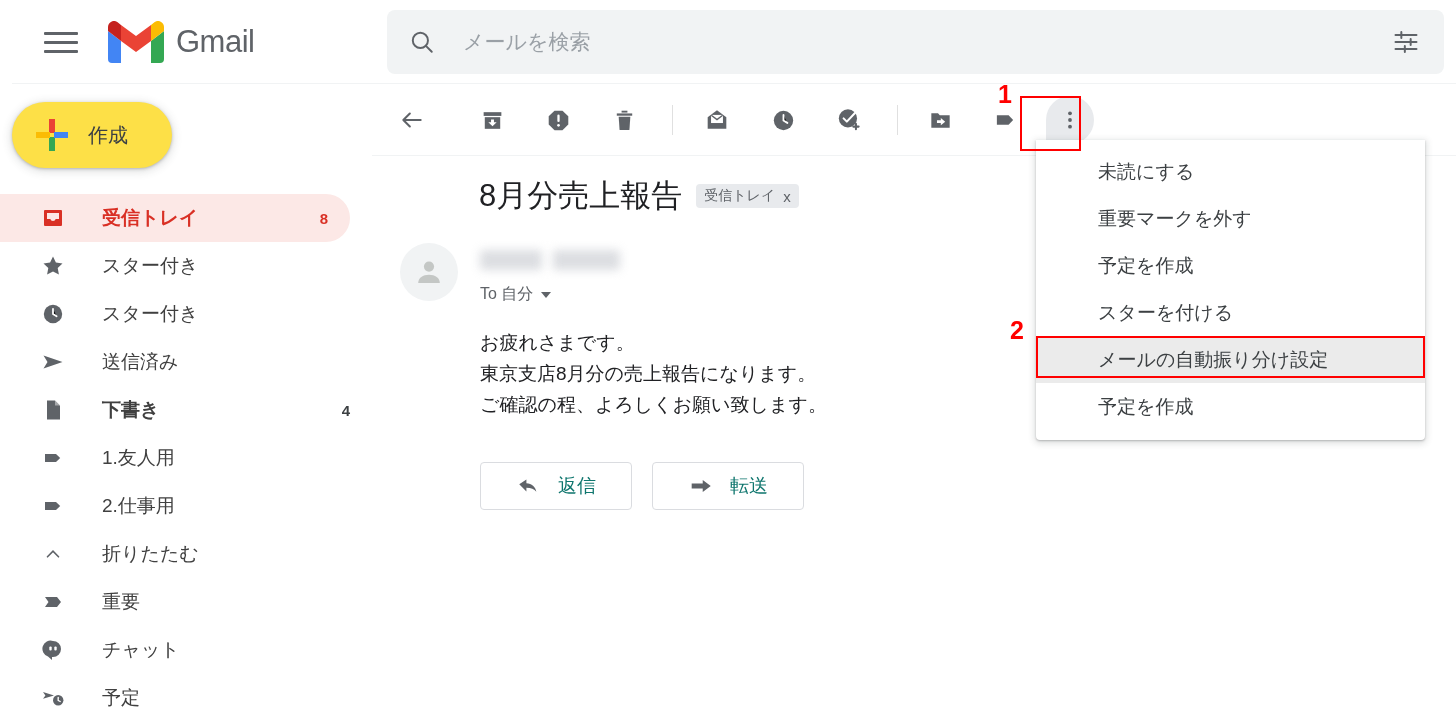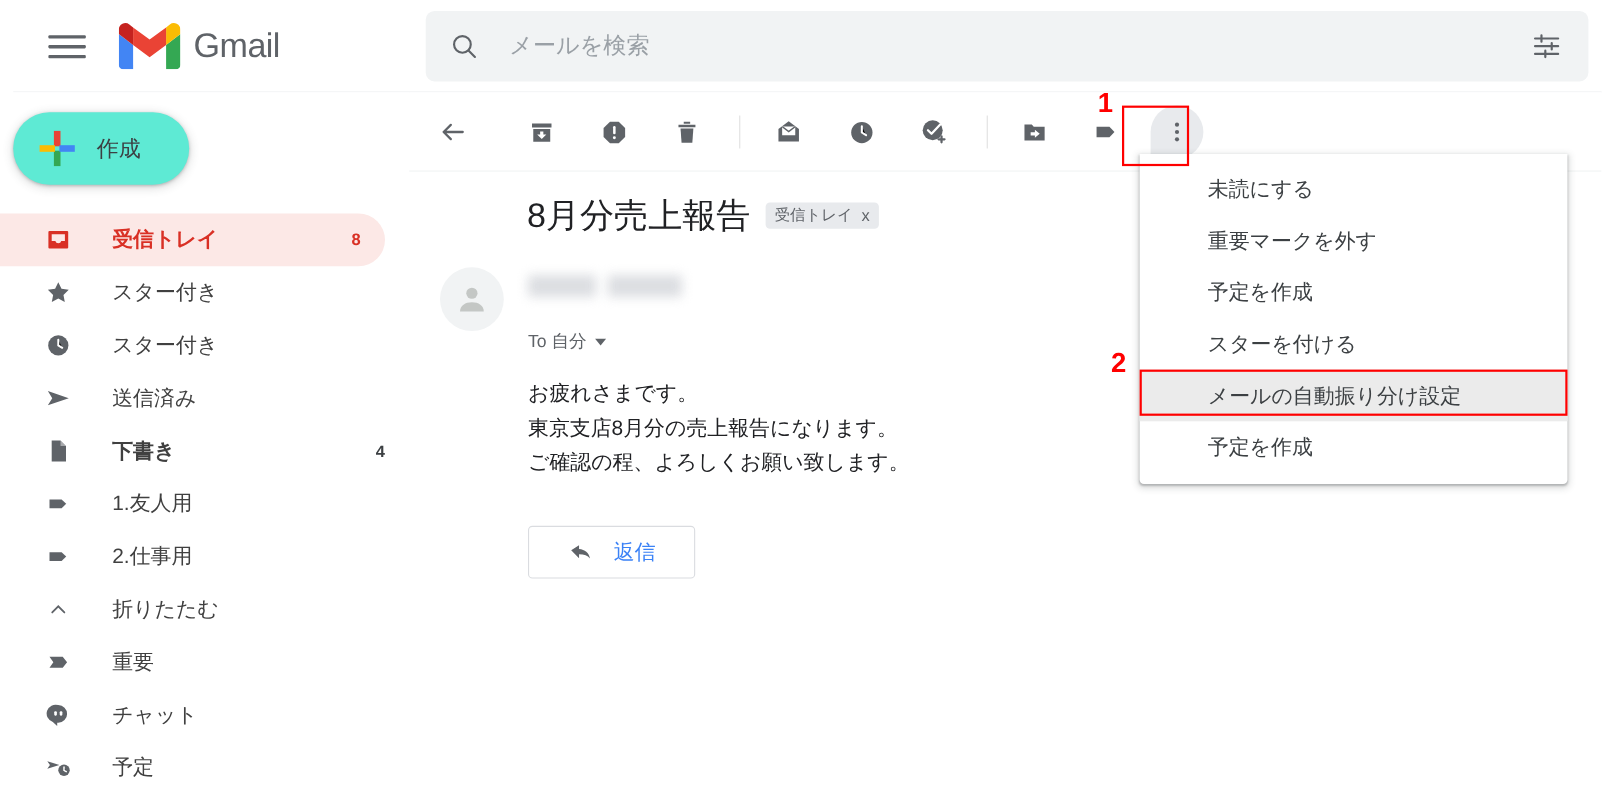--- a/index.html
+++ b/index.html
@@ -44,21 +44,21 @@
     font-size: 21px; color: #3c4043; margin-left: 28px; padding: 0;
     font-family: "Liberation Sans", "DejaVu Sans", sans-serif;
   }
   .search-input::placeholder { color: #9aa0a6; opacity: 1; }
   .search-options { margin-right: 24px; width: 28px; height: 28px; cursor: pointer; flex: 0 0 auto; }
 
   
   .sidebar { position: absolute; left: 0; top: 84px; width: 372px; bottom: 0; background: #fff; padding-top: 18px; }
   .compose {
     margin-left: 12px; width: 160px; height: 66px; border-radius: 33px;
-    background: #5eead4; box-shadow: 0 1px 3px rgba(60,64,67,.30), 0 2px 8px 2px rgba(60,64,67,.15);
+    background: #fde047; box-shadow: 0 1px 3px rgba(60,64,67,.30), 0 2px 8px 2px rgba(60,64,67,.15);
     display: flex; align-items: center; cursor: pointer;
   }
   .compose-plus { margin-left: 22px; width: 36px; height: 36px; flex:0 0 auto; }
   .compose-label { margin-left: 18px; font-size: 20px; color: #3c4043; }
 
   .nav { margin-top: 26px; }
   .nav-item {
     position: relative; height: 48px; display: flex; align-items: center;
     border-top-right-radius: 24px; border-bottom-right-radius: 24px;
     cursor: pointer; padding-right: 22px;
@@ -95,31 +95,31 @@
   .avatar {
     width: 58px; height: 58px; border-radius: 50%; background: #f1f3f4; flex: 0 0 auto;
     display: flex; align-items: center; justify-content: center;
   }
   .msg-right { margin-left: 22px; }
   .sender-blur {
     width: 140px; height: 20px; border-radius: 3px; margin-top: 7px;
     background: linear-gradient(90deg,#dadce0 0%,#dadce0 44%,transparent 44%,transparent 52%,#dadce0 52%,#dadce0 100%);
     filter: blur(5px); opacity: .95;
   }
-  .to-line { margin-top: 30px; font-size: 16px; color: #5f6368; display: flex; align-items: center; cursor: pointer; }
+  .to-line { margin-top: 14px; font-size: 16px; color: #5f6368; display: flex; align-items: center; cursor: pointer; }
   .to-caret { margin-left: 8px; width: 0; height: 0; border-left: 5px solid transparent; border-right: 5px solid transparent; border-top: 6px solid #5f6368; }
   .body-text { margin-top: 22px; font-size: 19px; line-height: 31px; color: #202124; white-space: pre-line; }
 
   .actions { display: flex; margin-left: 108px; margin-top: 42px; }
   .act-btn {
     height: 48px; min-width: 152px; border: 1px solid #dadce0; border-radius: 4px; background: #fff;
     display: flex; align-items: center; justify-content: center; cursor: pointer; margin-right: 20px;
   }
   .act-btn .ab-icon { width: 26px; height: 26px; margin-right: 16px; }
-  .act-btn .ab-label { font-size: 19px; color: #3b82f6; }
+  .act-btn .ab-label { font-size: 19px; color: #0f766e; }
 
   
   .menu {
     position: absolute; left: 1036px; top: 140px; width: 389px;
     background: #fff; border-radius: 0 0 4px 4px;
     box-shadow: 0 2px 6px 2px rgba(60,64,67,.15), 0 1px 2px 0 rgba(60,64,67,.3);
     padding: 8px 0 10px 0; z-index: 40;
   }
   .menu-item {
     height: 47px; display: flex; align-items: center; padding-left: 62px;
@@ -420,20 +420,26 @@
       </div>
     </div>
 
     <div class="actions">
       <div class="act-btn">
         <svg class="ab-icon" viewBox="0 0 24 24">
           <path fill="#5f6368" d="M9.6 6.1v3.3c5 .4 8.2 3.2 9.2 7.8-2-2.3-4.8-3.5-9.2-3.5v3.4L3 10.4z"></path>
         </svg>
         <span class="ab-label">返信</span>
       </div>
+      <div class="act-btn">
+        <svg class="ab-icon" viewBox="0 0 24 24">
+          <path fill="#5f6368" d="M13.6 6.5v3.1H3.4v4.8h10.2v3.1L21 12z"></path>
+        </svg>
+        <span class="ab-label">転送</span>
+      </div>
     </div>
   </div>
 
   <div class="menu">
     <div class="menu-item">
       <span>未読にする</span>
     </div>
     <div class="menu-item">
       <span>重要マークを外す</span>
     </div>

